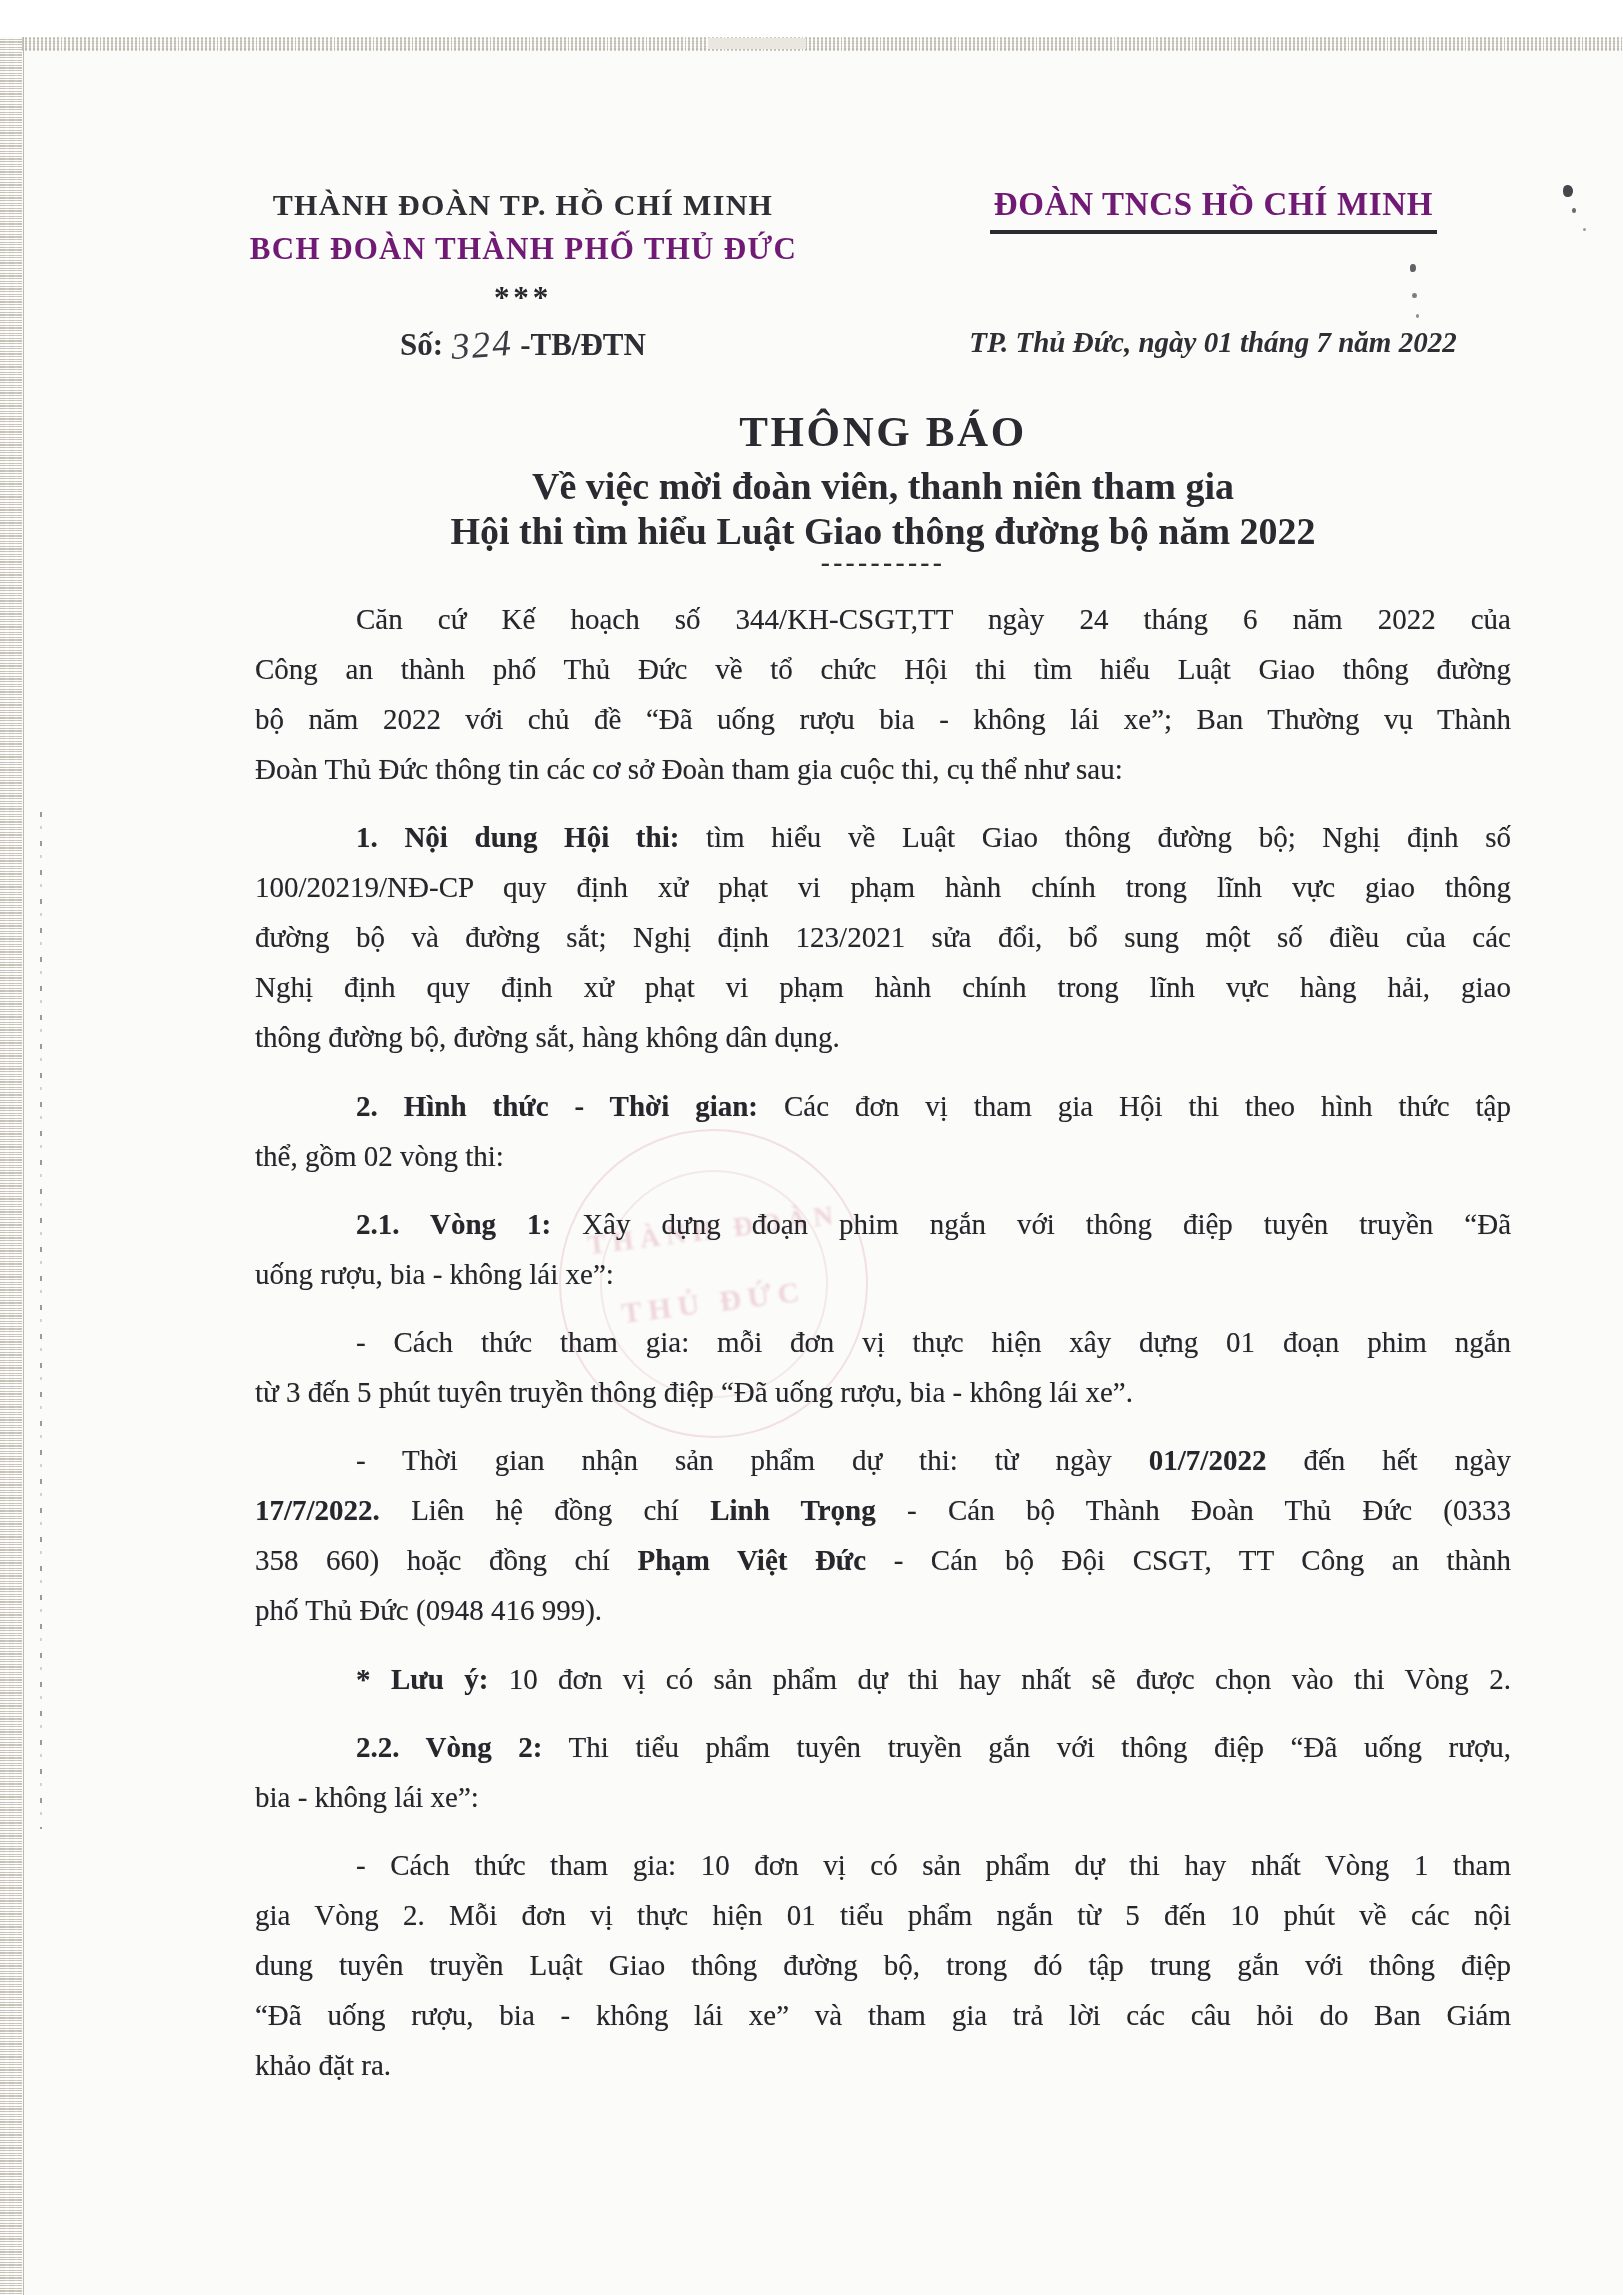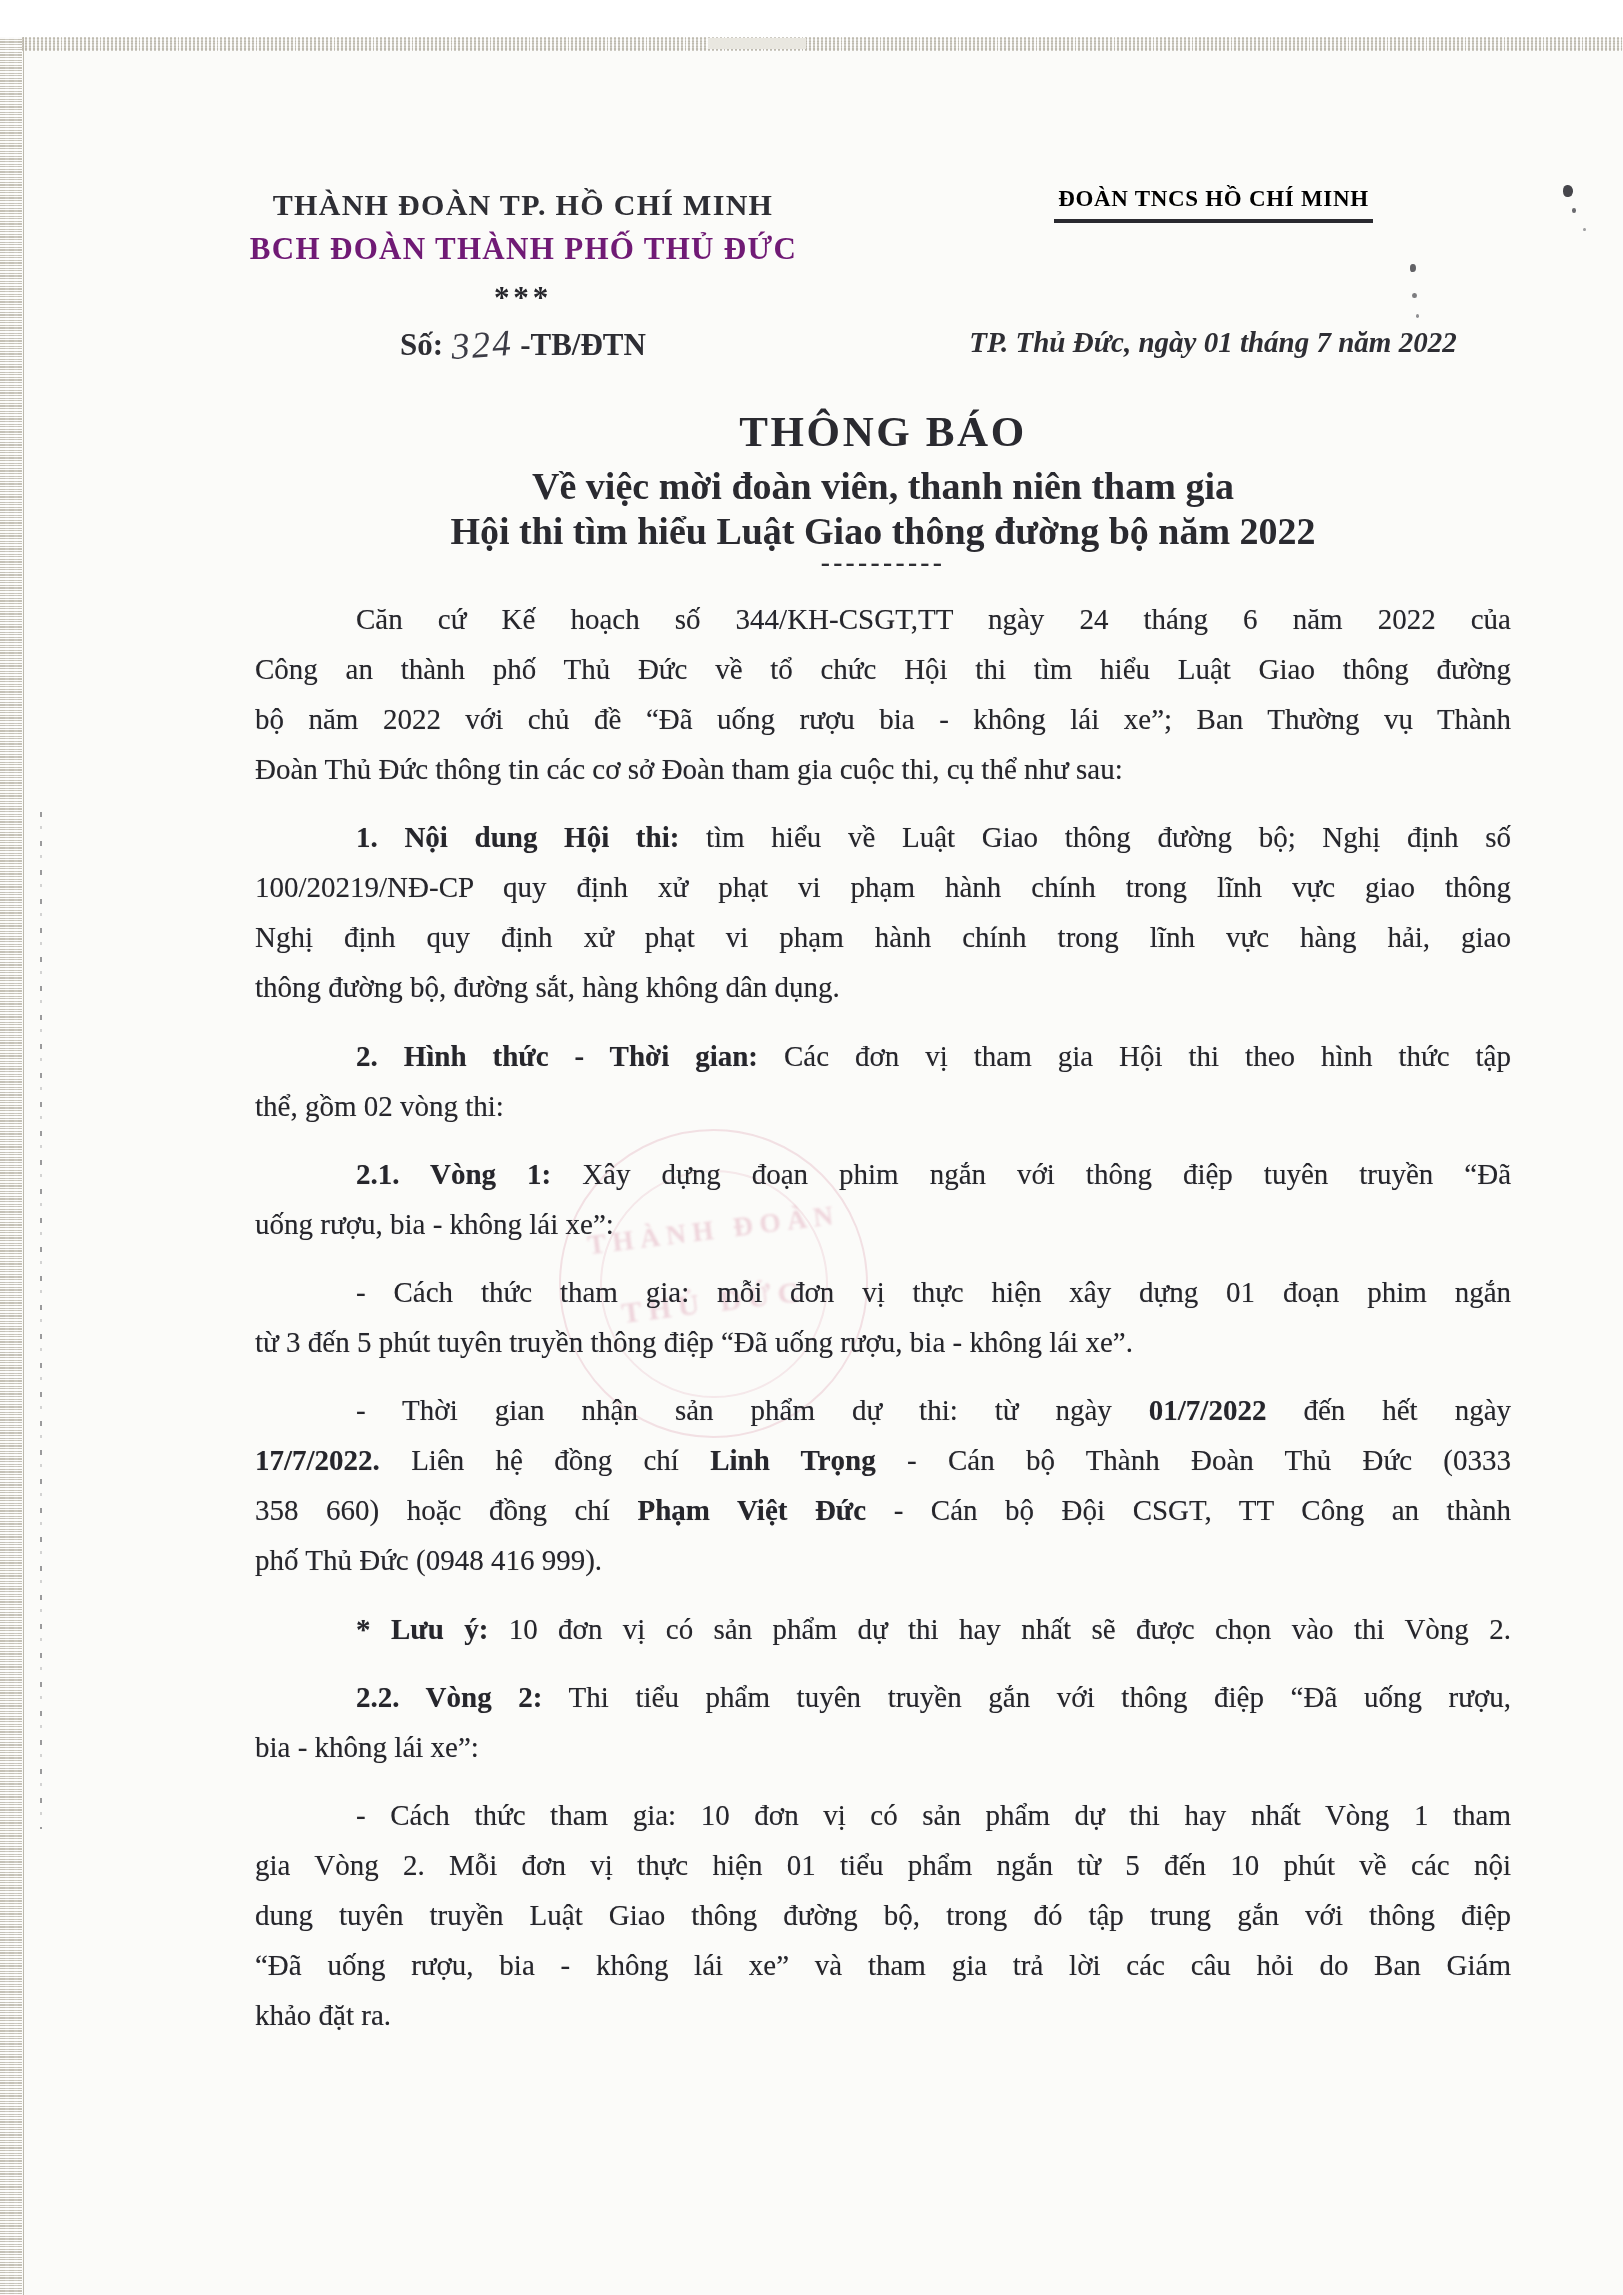--- a/index.html
+++ b/index.html
@@ -69,22 +69,22 @@
   .hdr { position: absolute; text-align: center; line-height: 1.15; }
   .org-parent { left: 209px; top: 151px; width: 628px; font-size: 30px; font-weight: bold;
                 letter-spacing: 1.3px; color: #2e2e34; }
   .org-child  { left: 190px; top: 194px; width: 667px; font-size: 31px; font-weight: bold;
                 letter-spacing: 1.3px; color: #701a75; }
   .stars      { left: 209px; top: 243px; width: 628px; font-size: 31px; font-weight: bold; letter-spacing: 3.9px; }
   .so-line    { left: 209px; top: 285px; width: 628px; font-size: 31px; color: #2e2e34; }
   .so-label, .so-suffix { font-weight: 600; }
   .handwritten { display: inline-block; font-style: italic; font-size: 37px;
                  transform: rotate(-4deg) translateY(2px); letter-spacing: 2px; color: #3c3c46; }
-  .org-right  { left: 916px; top: 149px; width: 595px; font-size: 23px; font-weight: bold;
-                color: #000000; letter-spacing: 0.7px; }
+  .org-right  { left: 916px; top: 149px; width: 595px; font-size: 33px; font-weight: bold;
+                color: #701a75; letter-spacing: 0.7px; }
   .org-right span { display: inline-block; border-bottom: 4.6px solid #2a2a30; padding: 0 3.9px 6.5px 3.9px; }
   .dateline   { left: 909px; top: 289px; width: 608px; font-size: 29px; font-style: italic;
                 font-weight: 600; color: #2e2e34; text-align: center; }
 
   
   .titleblock { position: absolute; left: 255px; top: 0; width: 1256px; text-align: center; }
   .doc-title    { position: absolute; top: 370px; width: 100%; font-size: 43px; font-weight: bold;
                   letter-spacing: 2.6px; color: #2a2a30; }
   .doc-sub      { position: absolute; width: 100%; font-size: 38px; font-weight: bold; color: #2a2a30; }
   .doc-sub.s1   { top: 427px; }
@@ -150,20 +150,21 @@
   <div class="body-text">
       <div class="para">
         <div class="line indent"><span>Căn cứ Kế hoạch số 344/KH-CSGT,TT ngày 24 tháng 6 năm 2022 của</span></div>
         <div class="line"><span>Công an thành phố Thủ Đức về tổ chức Hội thi tìm hiểu Luật Giao thông đường</span></div>
         <div class="line"><span>bộ năm 2022 với chủ đề “Đã uống rượu bia - không lái xe”; Ban Thường vụ Thành</span></div>
         <div class="line last"><span>Đoàn Thủ Đức thông tin các cơ sở Đoàn tham gia cuộc thi, cụ thể như sau:</span></div>
       </div>
       <div class="para">
         <div class="line indent"><span class="b">1. Nội dung Hội thi:</span><span> tìm hiểu về Luật Giao thông đường bộ; Nghị định số</span></div>
         <div class="line"><span>100/20219/NĐ-CP quy định xử phạt vi phạm hành chính trong lĩnh vực giao thông</span></div>
+        <div class="line"><span>đường bộ và đường sắt; Nghị định 123/2021 sửa đổi, bổ sung một số điều của các</span></div>
         <div class="line"><span>Nghị định quy định xử phạt vi phạm hành chính trong lĩnh vực hàng hải, giao</span></div>
         <div class="line last"><span>thông đường bộ, đường sắt, hàng không dân dụng.</span></div>
       </div>
       <div class="para">
         <div class="line indent"><span class="b">2. Hình thức - Thời gian:</span><span> Các đơn vị tham gia Hội thi theo hình thức tập</span></div>
         <div class="line last"><span>thể, gồm 02 vòng thi:</span></div>
       </div>
       <div class="para">
         <div class="line indent"><span class="b i">2.1. Vòng 1:</span><span> Xây dựng đoạn phim ngắn với thông điệp tuyên truyền “Đã</span></div>
         <div class="line last"><span>uống rượu, bia - không lái xe”:</span></div>

